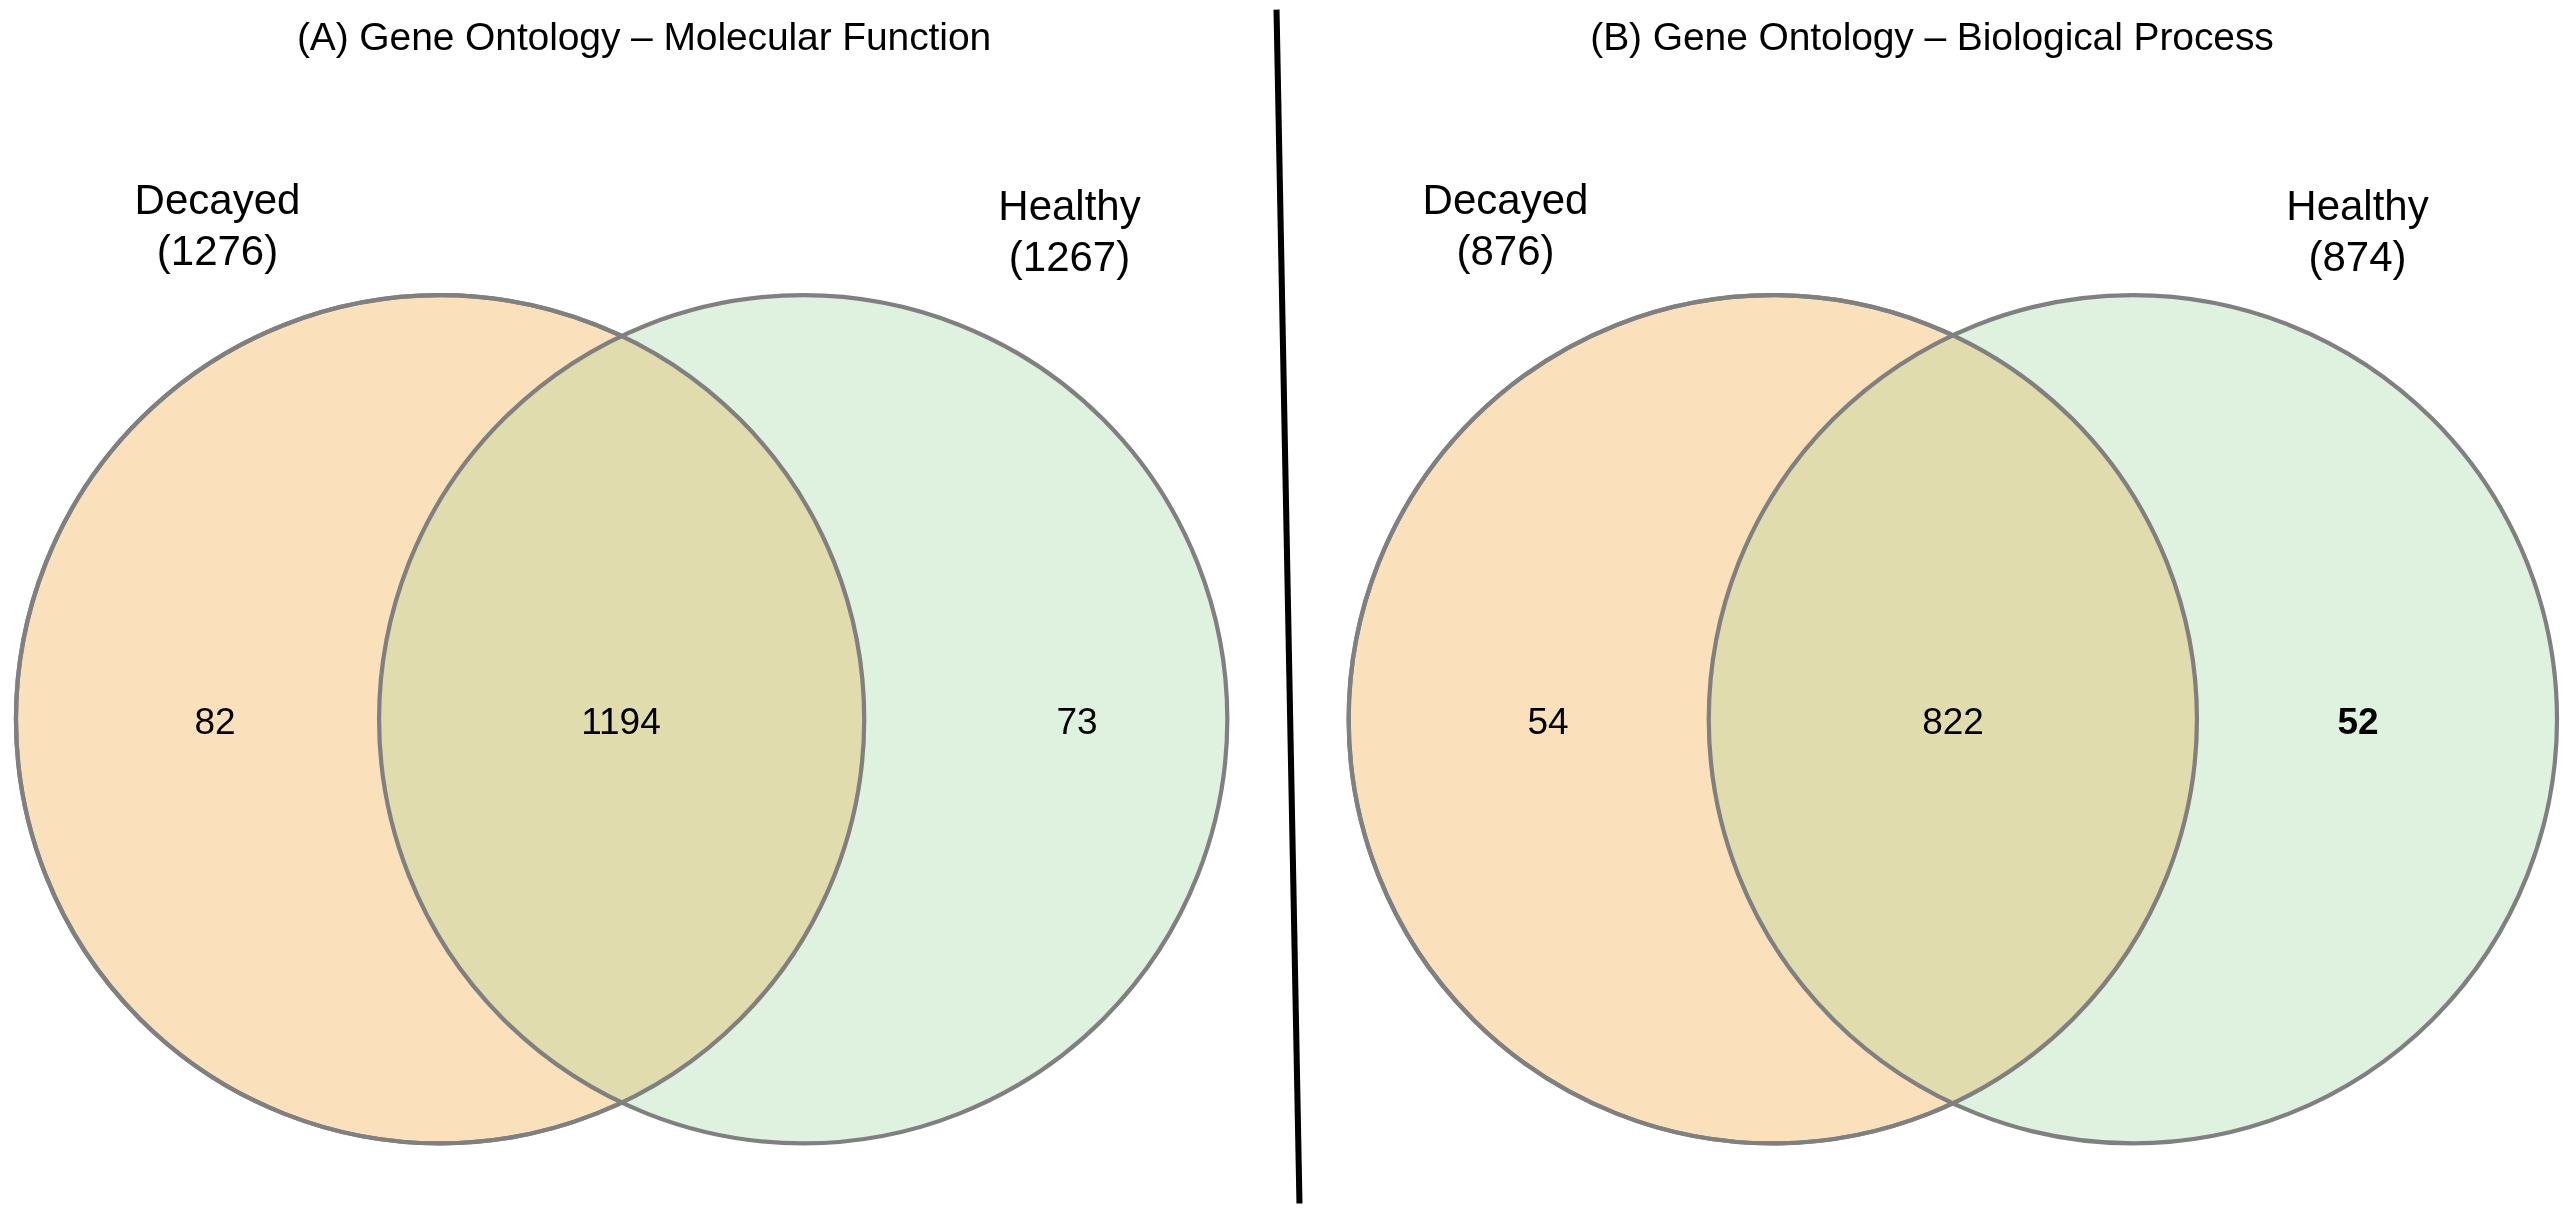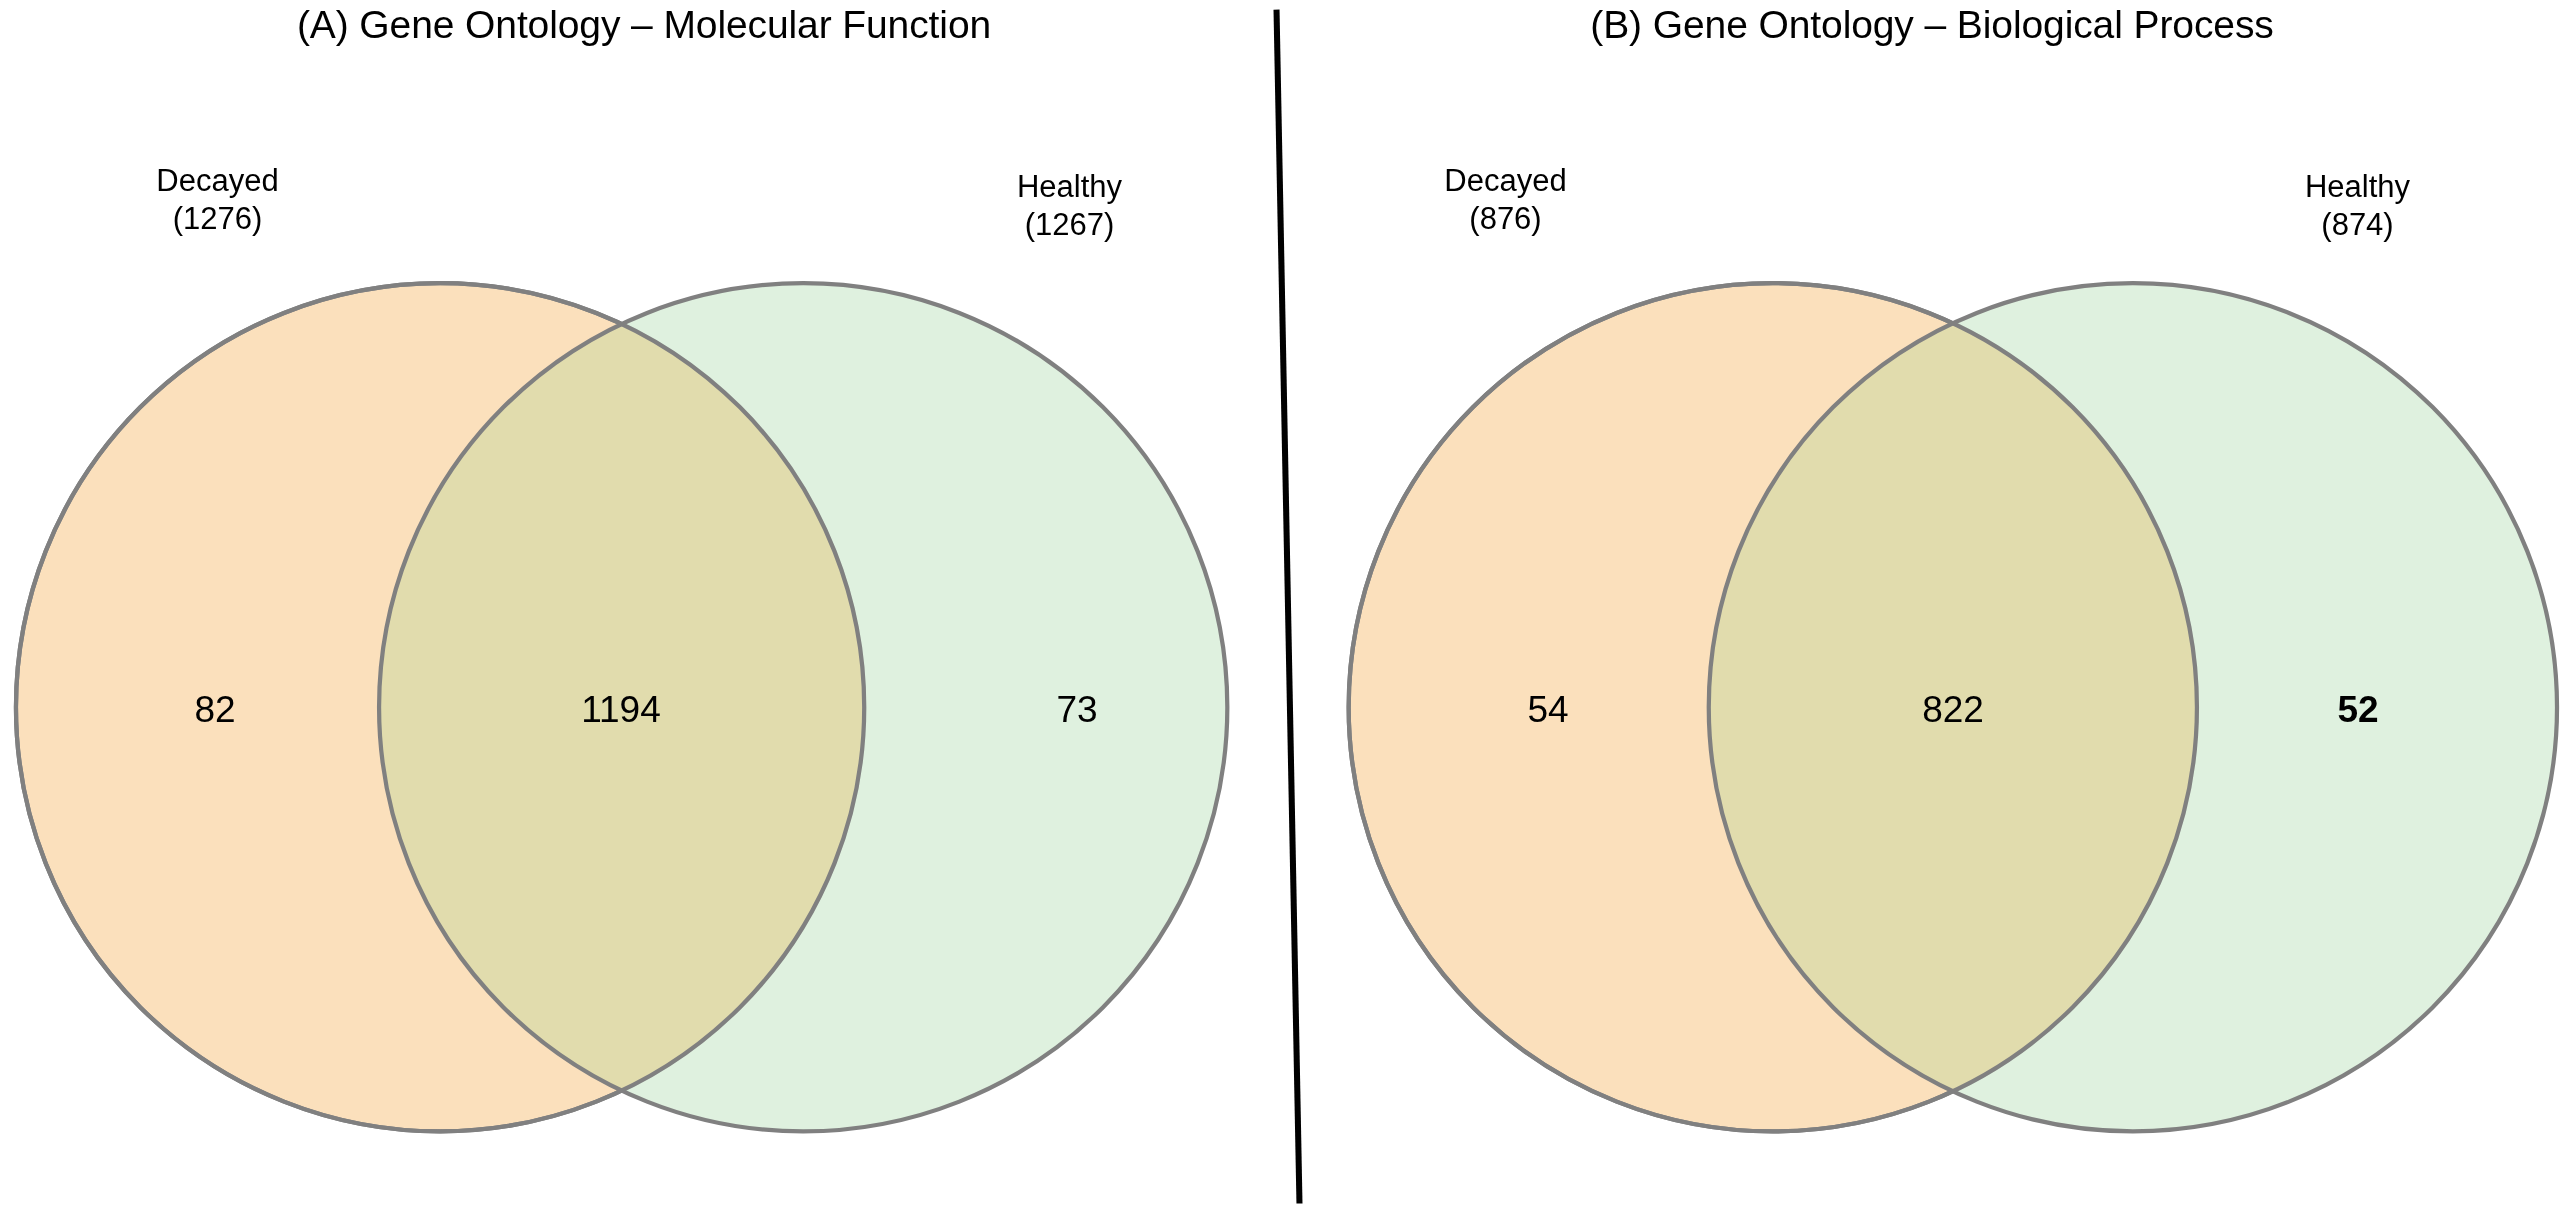--- a/index.html
+++ b/index.html
@@ -1,30 +1,30 @@
 <!DOCTYPE html>
 <html style="font-size:9.7px"><head>
 <meta charset="utf-8">
 <style>
   html,body{margin:0;padding:0;background:#ffffff;}
   body{width:2576px;height:1215px;position:relative;overflow:hidden;
        font-family:"Liberation Sans","DejaVu Sans",sans-serif;color:#000;}
   .figure{position:absolute;inset:0;}
-  .panel{position:absolute;top:4px;height:931px;width:1288px;}
+  .panel{position:absolute;top:16px;height:931px;width:1288px;}
   .panel-a{left:0;}
   .panel-b{left:1288px;}
 
   .panel-title{
     position:absolute;top:1.2px;left:0;width:1288px;
     text-align:center;font-size:39px;line-height:1.05;
     letter-spacing:-0.1px;white-space:nowrap;color:#000;
   }
 
   .set-label{
-    position:absolute;font-size:31px;line-height:1.22;
+    position:absolute;font-size:42px;line-height:1.22;
     text-align:center;white-space:nowrap;color:#000;
   }
   .set-label .l1{display:block;}
   .set-label .l2{display:block;}
 
   .label-left{left:18px;top:158px;width:399px;}
   .label-right{left:870px;top:158px;width:399px;margin-top:6px;}
 
   .venn-svg{position:absolute;left:0;top:0;width:1288px;height:1215px;display:block;}
 

